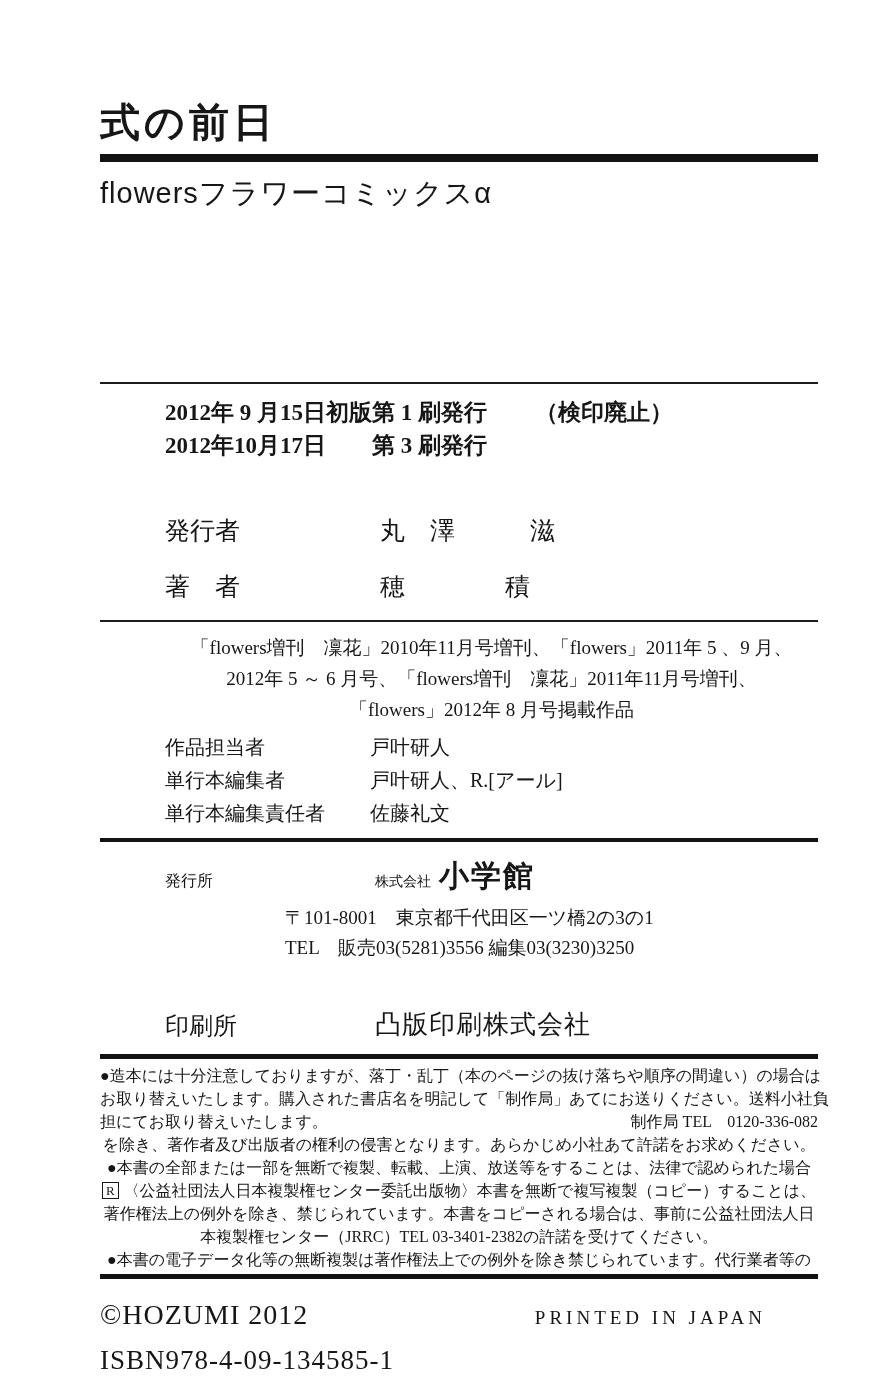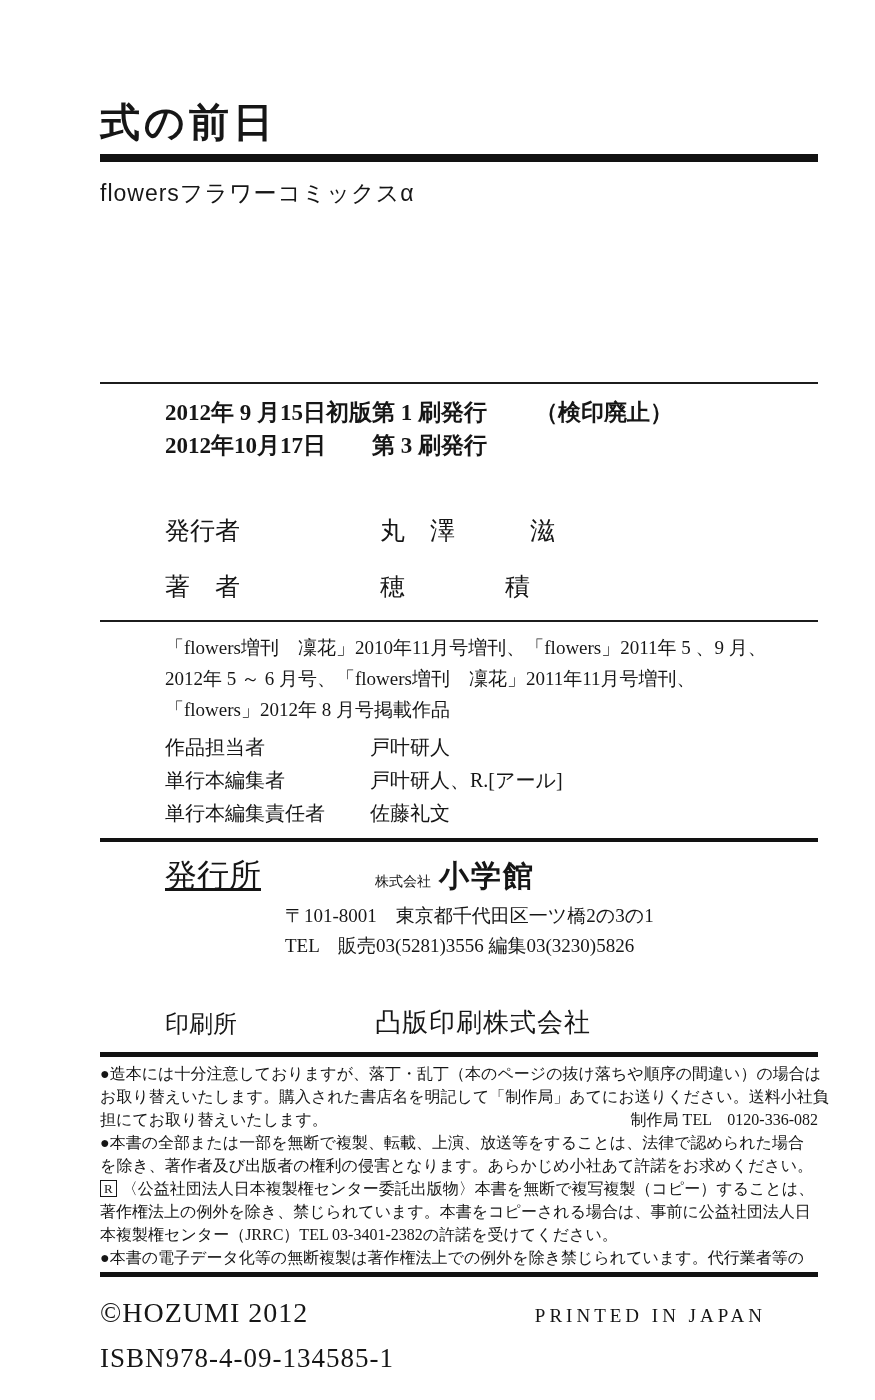--- a/index.html
+++ b/index.html
@@ -16,21 +16,21 @@
   
   .book-title {
     font-family:"Liberation Sans", sans-serif;
     font-weight:bold; font-size:40px; line-height:1.15;
     letter-spacing:4px;
   }
   .title-rule { margin-top:9px; height:8px; background:#121212; }
   .imprint {
     margin-top:16px;
     font-family:"Liberation Sans", sans-serif;
-    font-size:23px; letter-spacing:1px; line-height:30px;
+    font-size:29px; letter-spacing:1px; line-height:30px;
   }
 
   .rule-thin  { height:2px; background:#1c1c1c; }
   .rule-thick { height:4px; background:#121212; }
   .rule-heavy { height:5px; background:#121212; }
 
   .rule-a { margin-top:174px; }
 
   
   .edition { margin:12px 0 0 65px; font-size:23px; line-height:33px; white-space:nowrap; }
@@ -50,36 +50,36 @@
 
   
   .staff { margin:6px 0 0 65px; font-size:20px; }
   .staff-row { display:flex; line-height:33px; }
   .staff-label { width:205px; flex:none; }
   .rule-c { margin-top:8px; }
 
   
   .pub { margin:14px 0 0 65px; }
   .pub-row1 { display:flex; align-items:baseline; }
-  .pub-label { width:210px; flex:none; font-size:32px; line-height:36px;text-decoration:underline; }
+  .pub-label { width:210px; flex:none; font-size:16px; line-height:36px; }
   .pub-company { display:flex; align-items:baseline; }
   .pub-prefix { font-size:14px; margin-right:8px; }
   .pub-name { font-size:30px; font-weight:bold; letter-spacing:2px;font-family:Liberation Serif, serif; }
   .pub-detail { margin-left:120px; font-size:19px; line-height:30px; white-space:nowrap; }
   .pub-address { margin-top:4px; }
 
   
   .printer { margin:44px 0 0 65px; display:flex; align-items:flex-end; }
   .printer-label { width:210px; flex:none; font-size:24px; }
   .printer-name { font-size:26px; letter-spacing:1px; }
   .rule-d { margin-top:12px; }
 
   
   .legal { margin-top:5px; font-size:16px; line-height:23px; letter-spacing:0; }
-  .legal-line { white-space:nowrap; }
+  .legal-line { white-space:nowrap;text-align:center; }
   .legal-split { display:flex; justify-content:space-between; }
   .boxed-r {
     display:inline-block; border:1.5px solid #161616;
     font-size:13px; line-height:15px; padding:0 3px;
     margin-right:5px; vertical-align:1px;
   }
   .rule-e { margin-top:3px; }
 
   
   .footer-row {
@@ -152,39 +152,39 @@
 
     <div class="pub">
       <div class="pub-row1">
         <span class="pub-label">発行所</span>
         <span class="pub-company">
           <span class="pub-prefix">株式会社</span>
           <span class="pub-name">小学館</span>
         </span>
       </div>
       <div class="pub-detail pub-address">〒101-8001　東京都千代田区一ツ橋2の3の1</div>
-      <div class="pub-detail">TEL　販売03(5281)3556 編集03(3230)5826</div>
+      <div class="pub-detail">TEL　販売03(5281)3556 編集03(3230)3250</div>
     </div>
 
     <div class="printer">
       <span class="printer-label">印刷所</span>
       <span class="printer-name">凸版印刷株式会社</span>
     </div>
 
     <div class="rule-heavy rule-d"></div>
 
     <div class="legal">
       <div class="legal-line">●造本には十分注意しておりますが、落丁・乱丁（本のページの抜け落ちや順序の間違い）の場合は</div>
       <div class="legal-line">お取り替えいたします。購入された書店名を明記して「制作局」あてにお送りください。送料小社負</div>
       <div class="legal-line legal-split">
         <span>担にてお取り替えいたします。</span>
         <span>制作局 TEL　0120-336-082</span>
       </div>
+      <div class="legal-line">を除き、著作者及び出版者の権利の侵害となります。あらかじめ小社あて許諾をお求めください。</div>
       <div class="legal-line">●本書の全部または一部を無断で複製、転載、上演、放送等をすることは、法律で認められた場合</div>
-      <div class="legal-line">を除き、著作者及び出版者の権利の侵害となります。あらかじめ小社あて許諾をお求めください。</div>
       <div class="legal-line">
         <span class="boxed-r">R</span><span>〈公益社団法人日本複製権センター委託出版物〉本書を無断で複写複製（コピー）することは、</span>
       </div>
       <div class="legal-line">著作権法上の例外を除き、禁じられています。本書をコピーされる場合は、事前に公益社団法人日</div>
       <div class="legal-line">本複製権センター（JRRC）TEL 03-3401-2382の許諾を受けてください。</div>
       <div class="legal-line">●本書の電子データ化等の無断複製は著作権法上での例外を除き禁じられています。代行業者等の</div>
     </div>
 
     <div class="rule-heavy rule-e"></div>
 

